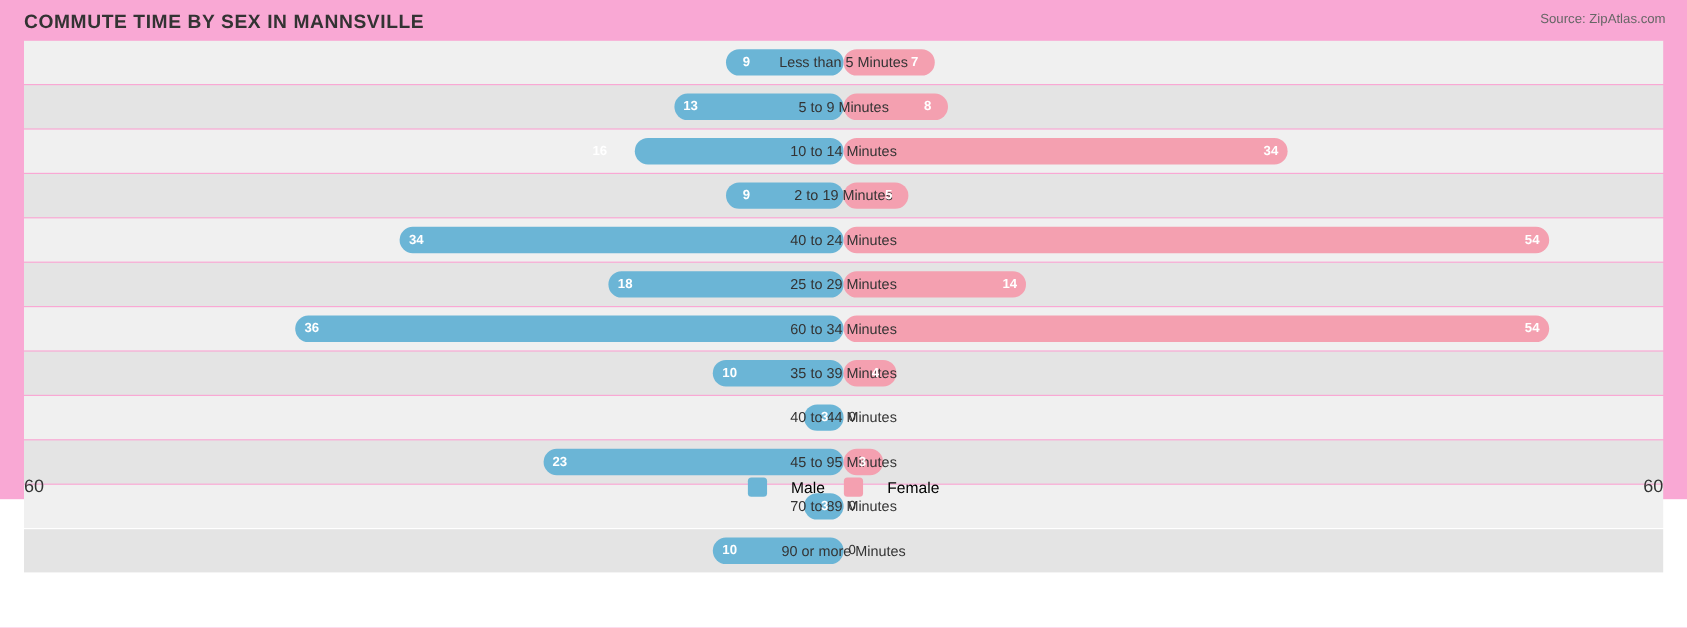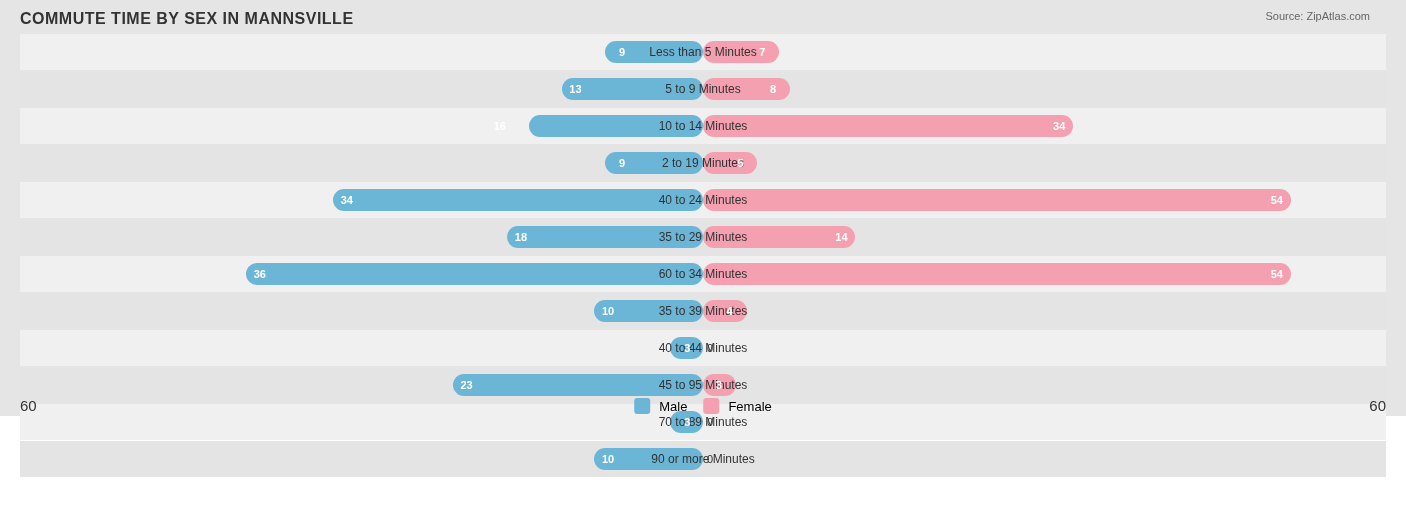--- a/index.html
+++ b/index.html
@@ -8,34 +8,34 @@
       background: #fff;
       width: 1406px;
       height: 523px;
       overflow: hidden;
     }
     .chart-container {
       width: 1406px;
       height: 416px;
       padding: 10px 20px 56px 20px;
       position: relative;
-      background: #e5e5e5;
+      background: #f9a8d4;
     }
     .chart-title {
       font-size: 16px;
       font-weight: bold;
       color: #333;
       text-transform: uppercase;
       letter-spacing: 0.5px;
       margin-bottom: 6px;
     }
     .source-text {
       position: absolute;
       top: 10px;
-      right: 36px;
+      right: 18px;
       font-size: 11px;
       color: #666;
     }
     .chart-area {
       position: relative;
       width: 100%;
       height: calc(100% - 55px);
       margin-top: 2px;
     }
     .row {
@@ -113,21 +113,21 @@
       left: 50%;
       transform: translateX(-50%);
       display: flex;
       align-items: center;
       gap: 16px;
       font-size: 13px;
     }
     .legend-item {
       display: flex;
       align-items: center;
-      gap: 9px;
+      gap: 20px;
     }
     .legend-box {
       width: 16px;
       height: 16px;
       border-radius: 3px;
     }
   </style>
 </head>
 <body>
 
@@ -168,21 +168,21 @@
       <div class="row" style="background: rgb(240, 240, 240);">
         <div class="male-bar" style="right: 683px; width: 370.033px;"></div>
         <div class="female-bar" style="left: 683px; width: 587.7px;"></div>
         <div class="label-center">40 to 24 Minutes</div>
         <div class="male-value val-inside" style="right: 1033.03px; color: rgb(255, 255, 255); font-weight: bold;">34</div>
         <div class="female-value val-inside" style="left: 1250.7px; color: rgb(255, 255, 255); font-weight: bold;">54</div>
       </div>
       <div class="row" style="background: rgb(228, 228, 228);">
         <div class="male-bar" style="right: 683px; width: 195.9px;"></div>
         <div class="female-bar" style="left: 683px; width: 152.367px;"></div>
-        <div class="label-center">35 to 29 Minutes</div>
+        <div class="label-center">25 to 29 Minutes</div>
         <div class="male-value val-inside" style="right: 858.9px; color: rgb(255, 255, 255); font-weight: bold;">18</div>
         <div class="female-value val-inside" style="left: 815.367px; color: rgb(255, 255, 255); font-weight: bold;">14</div>
       </div>
       <div class="row" style="background: rgb(240, 240, 240);">
         <div class="male-bar" style="right: 683px; width: 457.1px;"></div>
         <div class="female-bar" style="left: 683px; width: 587.7px;"></div>
         <div class="label-center">60 to 34 Minutes</div>
         <div class="male-value val-inside" style="right: 1120.1px; color: rgb(255, 255, 255); font-weight: bold;">36</div>
         <div class="female-value val-inside" style="left: 1250.7px; color: rgb(255, 255, 255); font-weight: bold;">54</div>
       </div>

